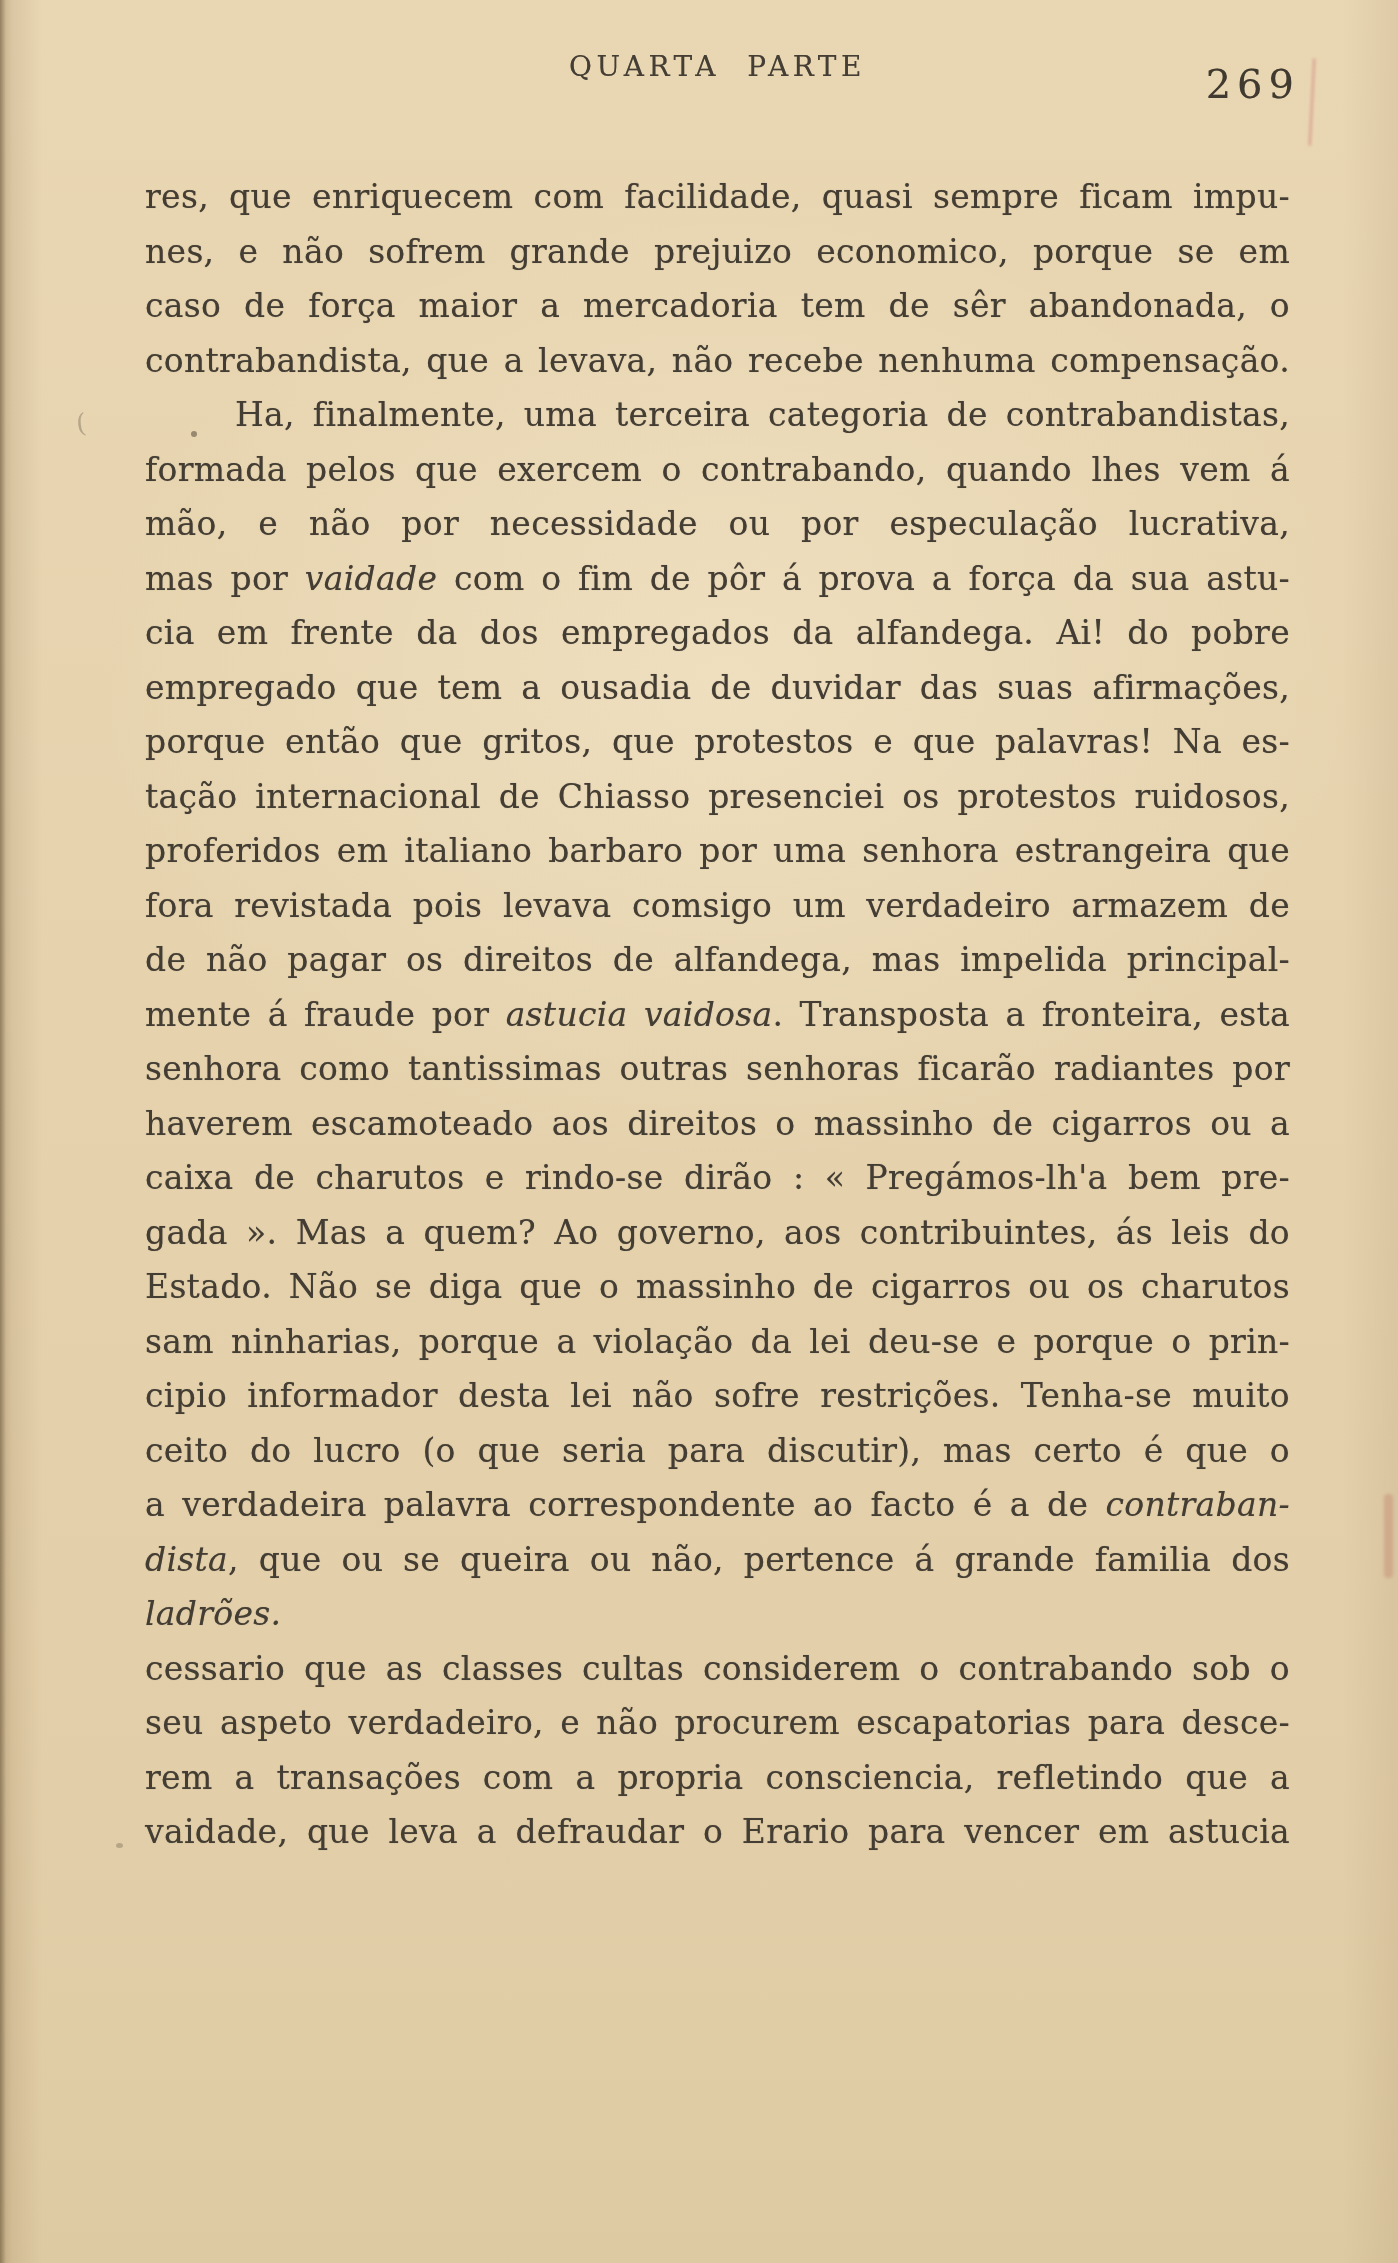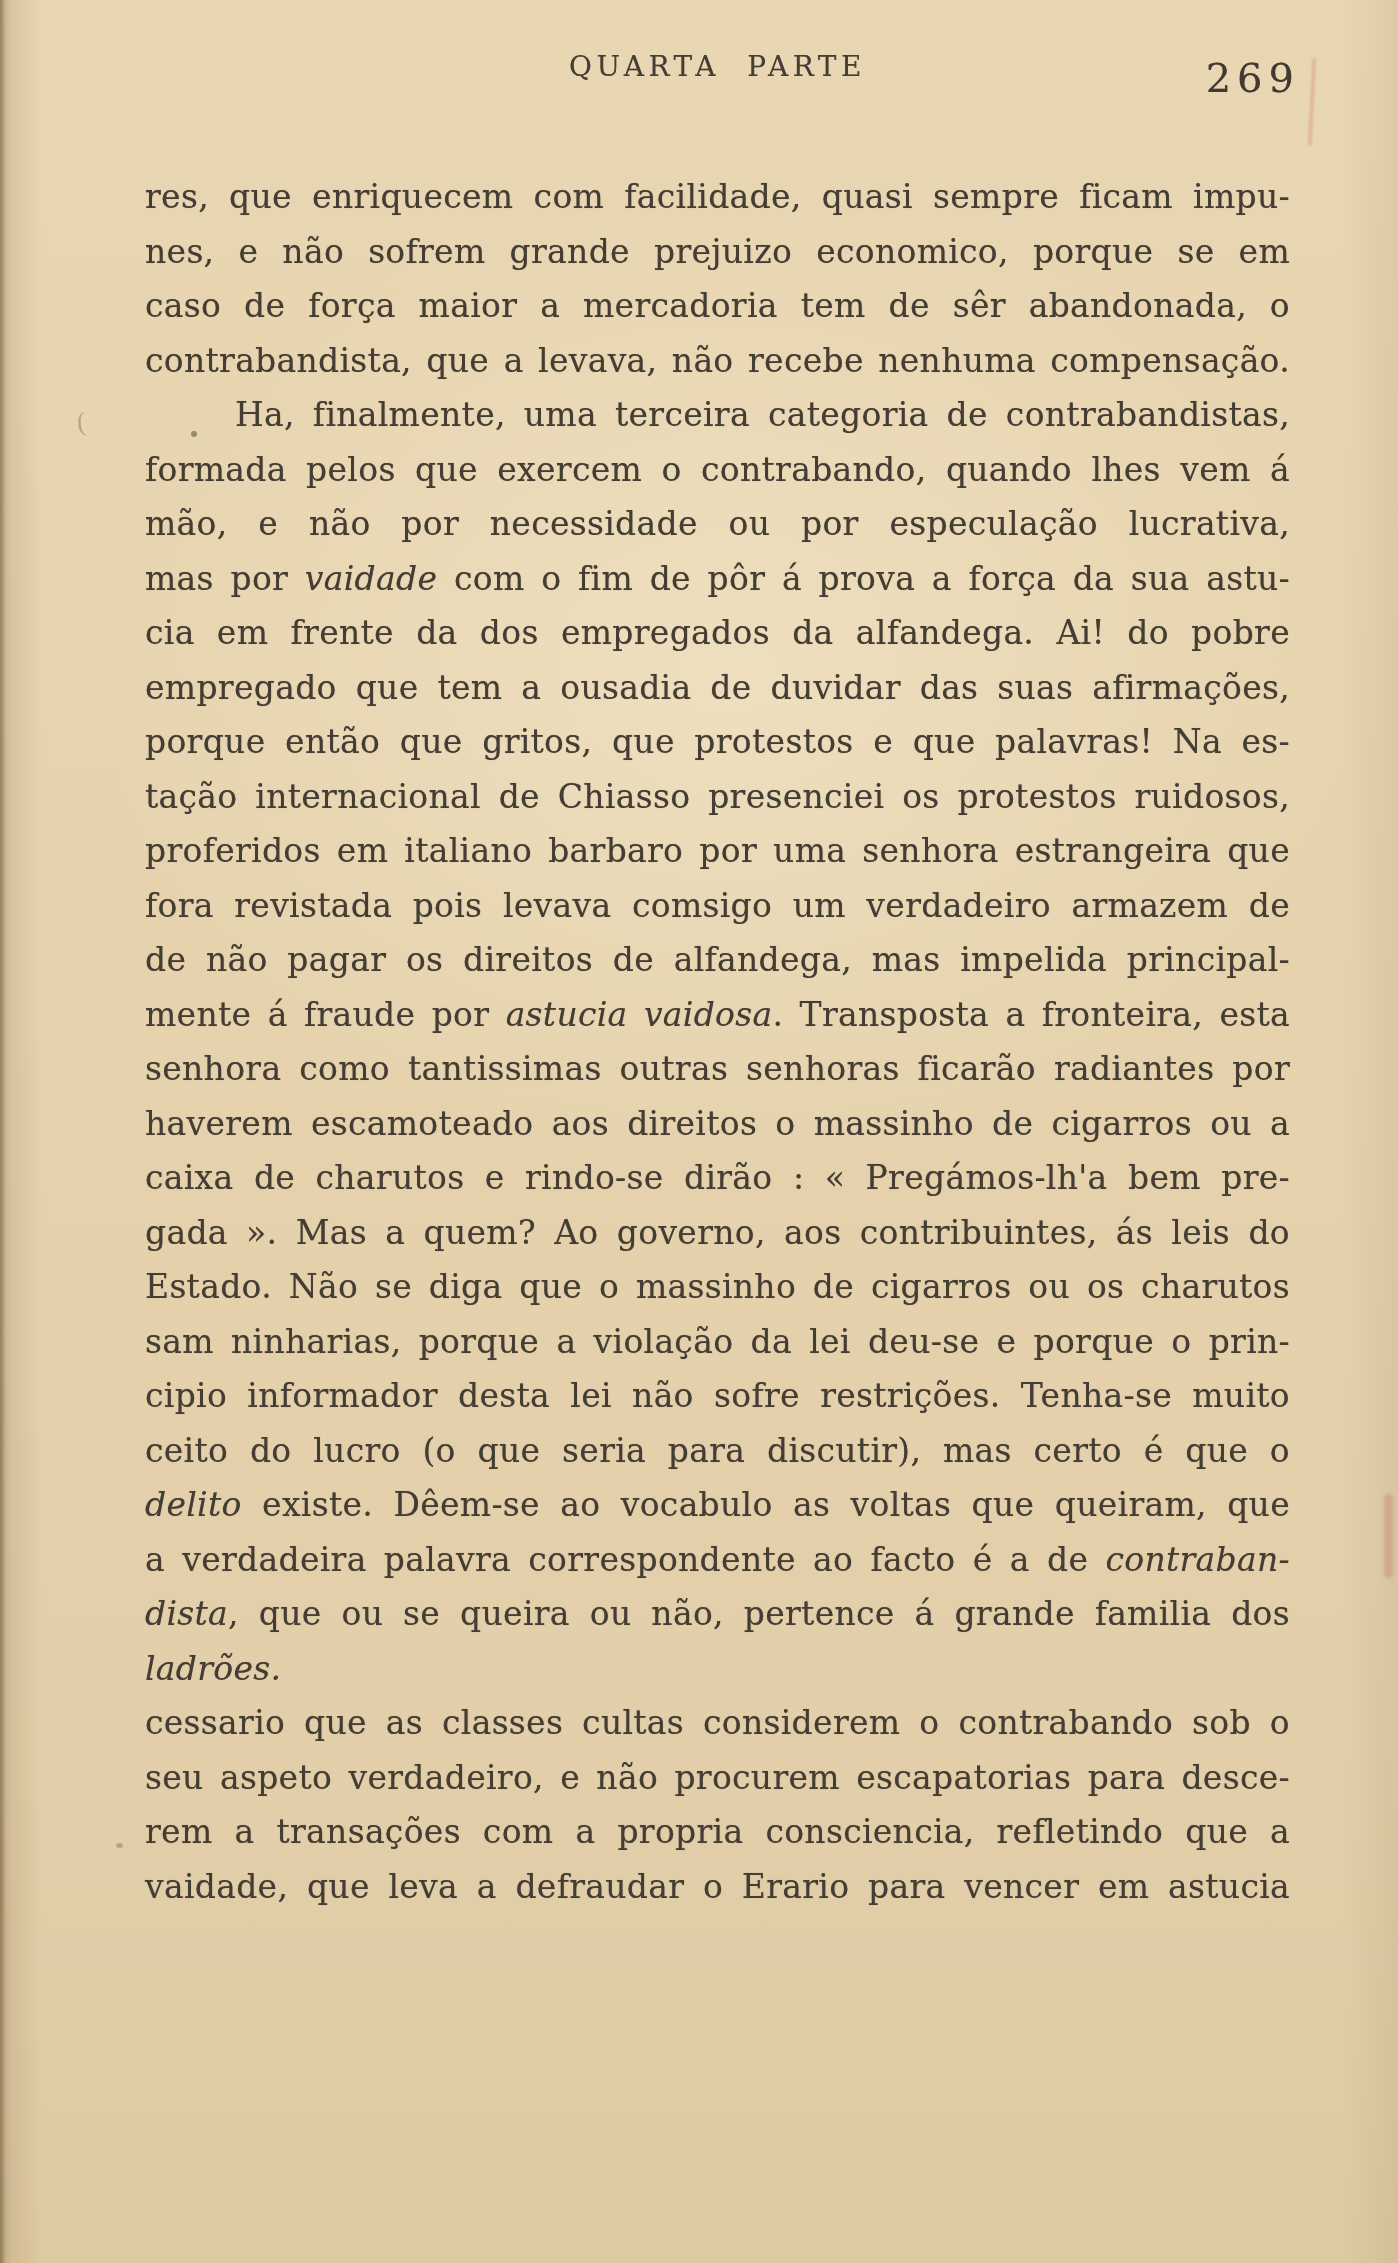--- a/index.html
+++ b/index.html
@@ -20,21 +20,21 @@
     position:absolute;left:145px;top:44px;width:1145px;height:44px;
   }
   .running-title{
     position:absolute;left:0;right:0;top:6px;
     text-align:center;
     font-size:28px;letter-spacing:4.5px;word-spacing:14px;
     color:#443e34;
     text-shadow:0 0 0.6px rgba(67,61,51,0.45);
   }
   .page-number{
-    position:absolute;right:-10px;top:11px;
+    position:absolute;right:-10px;top:17px;
     font-size:40px;letter-spacing:6px;
     color:#403a30;
     text-shadow:0 0 0.6px rgba(67,61,51,0.45);
   }
   .text-block{
     position:absolute;left:145px;top:170px;width:1145px;
   }
   .para{margin:0;padding:0;}
   .line{
     font-size:33px;
@@ -92,21 +92,20 @@
         <div class="line"><span>de não pagar os direitos de alfandega, mas impelida principal-</span></div>
         <div class="line"><span>mente á fraude por </span><span class="it">astucia vaidosa</span><span>. Transposta a fronteira, esta</span></div>
         <div class="line"><span>senhora como tantissimas outras senhoras ficarão radiantes por</span></div>
         <div class="line"><span>haverem escamoteado aos direitos o massinho de cigarros ou a</span></div>
         <div class="line"><span>caixa de charutos e rindo-se dirão : « Pregámos-lh'a bem pre-</span></div>
         <div class="line"><span>gada ». Mas a quem? Ao governo, aos contribuintes, ás leis do</span></div>
         <div class="line"><span>Estado. Não se diga que o massinho de cigarros ou os charutos</span></div>
         <div class="line"><span>sam ninharias, porque a violação da lei deu-se e porque o prin-</span></div>
         <div class="line"><span>cipio informador desta lei não sofre restrições. Tenha-se muito</span></div>
         <div class="line"><span>ceito do lucro (o que seria para discutir), mas certo é que o</span></div>
-        <div class="line"><span class="it">delito</span><span> existe. Dêem-se ao vocabulo as voltas que queiram, que</span></div>
         <div class="line"><span>a verdadeira palavra correspondente ao facto é a de </span><span class="it">contraban-</span></div>
         <div class="line"><span class="it">dista</span><span>, que ou se queira ou não, pertence á grande familia dos</span></div>
         <div class="line short"><span class="it">ladrões.</span></div>
       </div>
       <div class="para">
         <div class="line"><span>cessario que as classes cultas considerem o contrabando sob o</span></div>
         <div class="line"><span>seu aspeto verdadeiro, e não procurem escapatorias para desce-</span></div>
         <div class="line"><span>rem a transações com a propria consciencia, refletindo que a</span></div>
         <div class="line"><span>vaidade, que leva a defraudar o Erario para vencer em astucia</span></div>
       </div>

